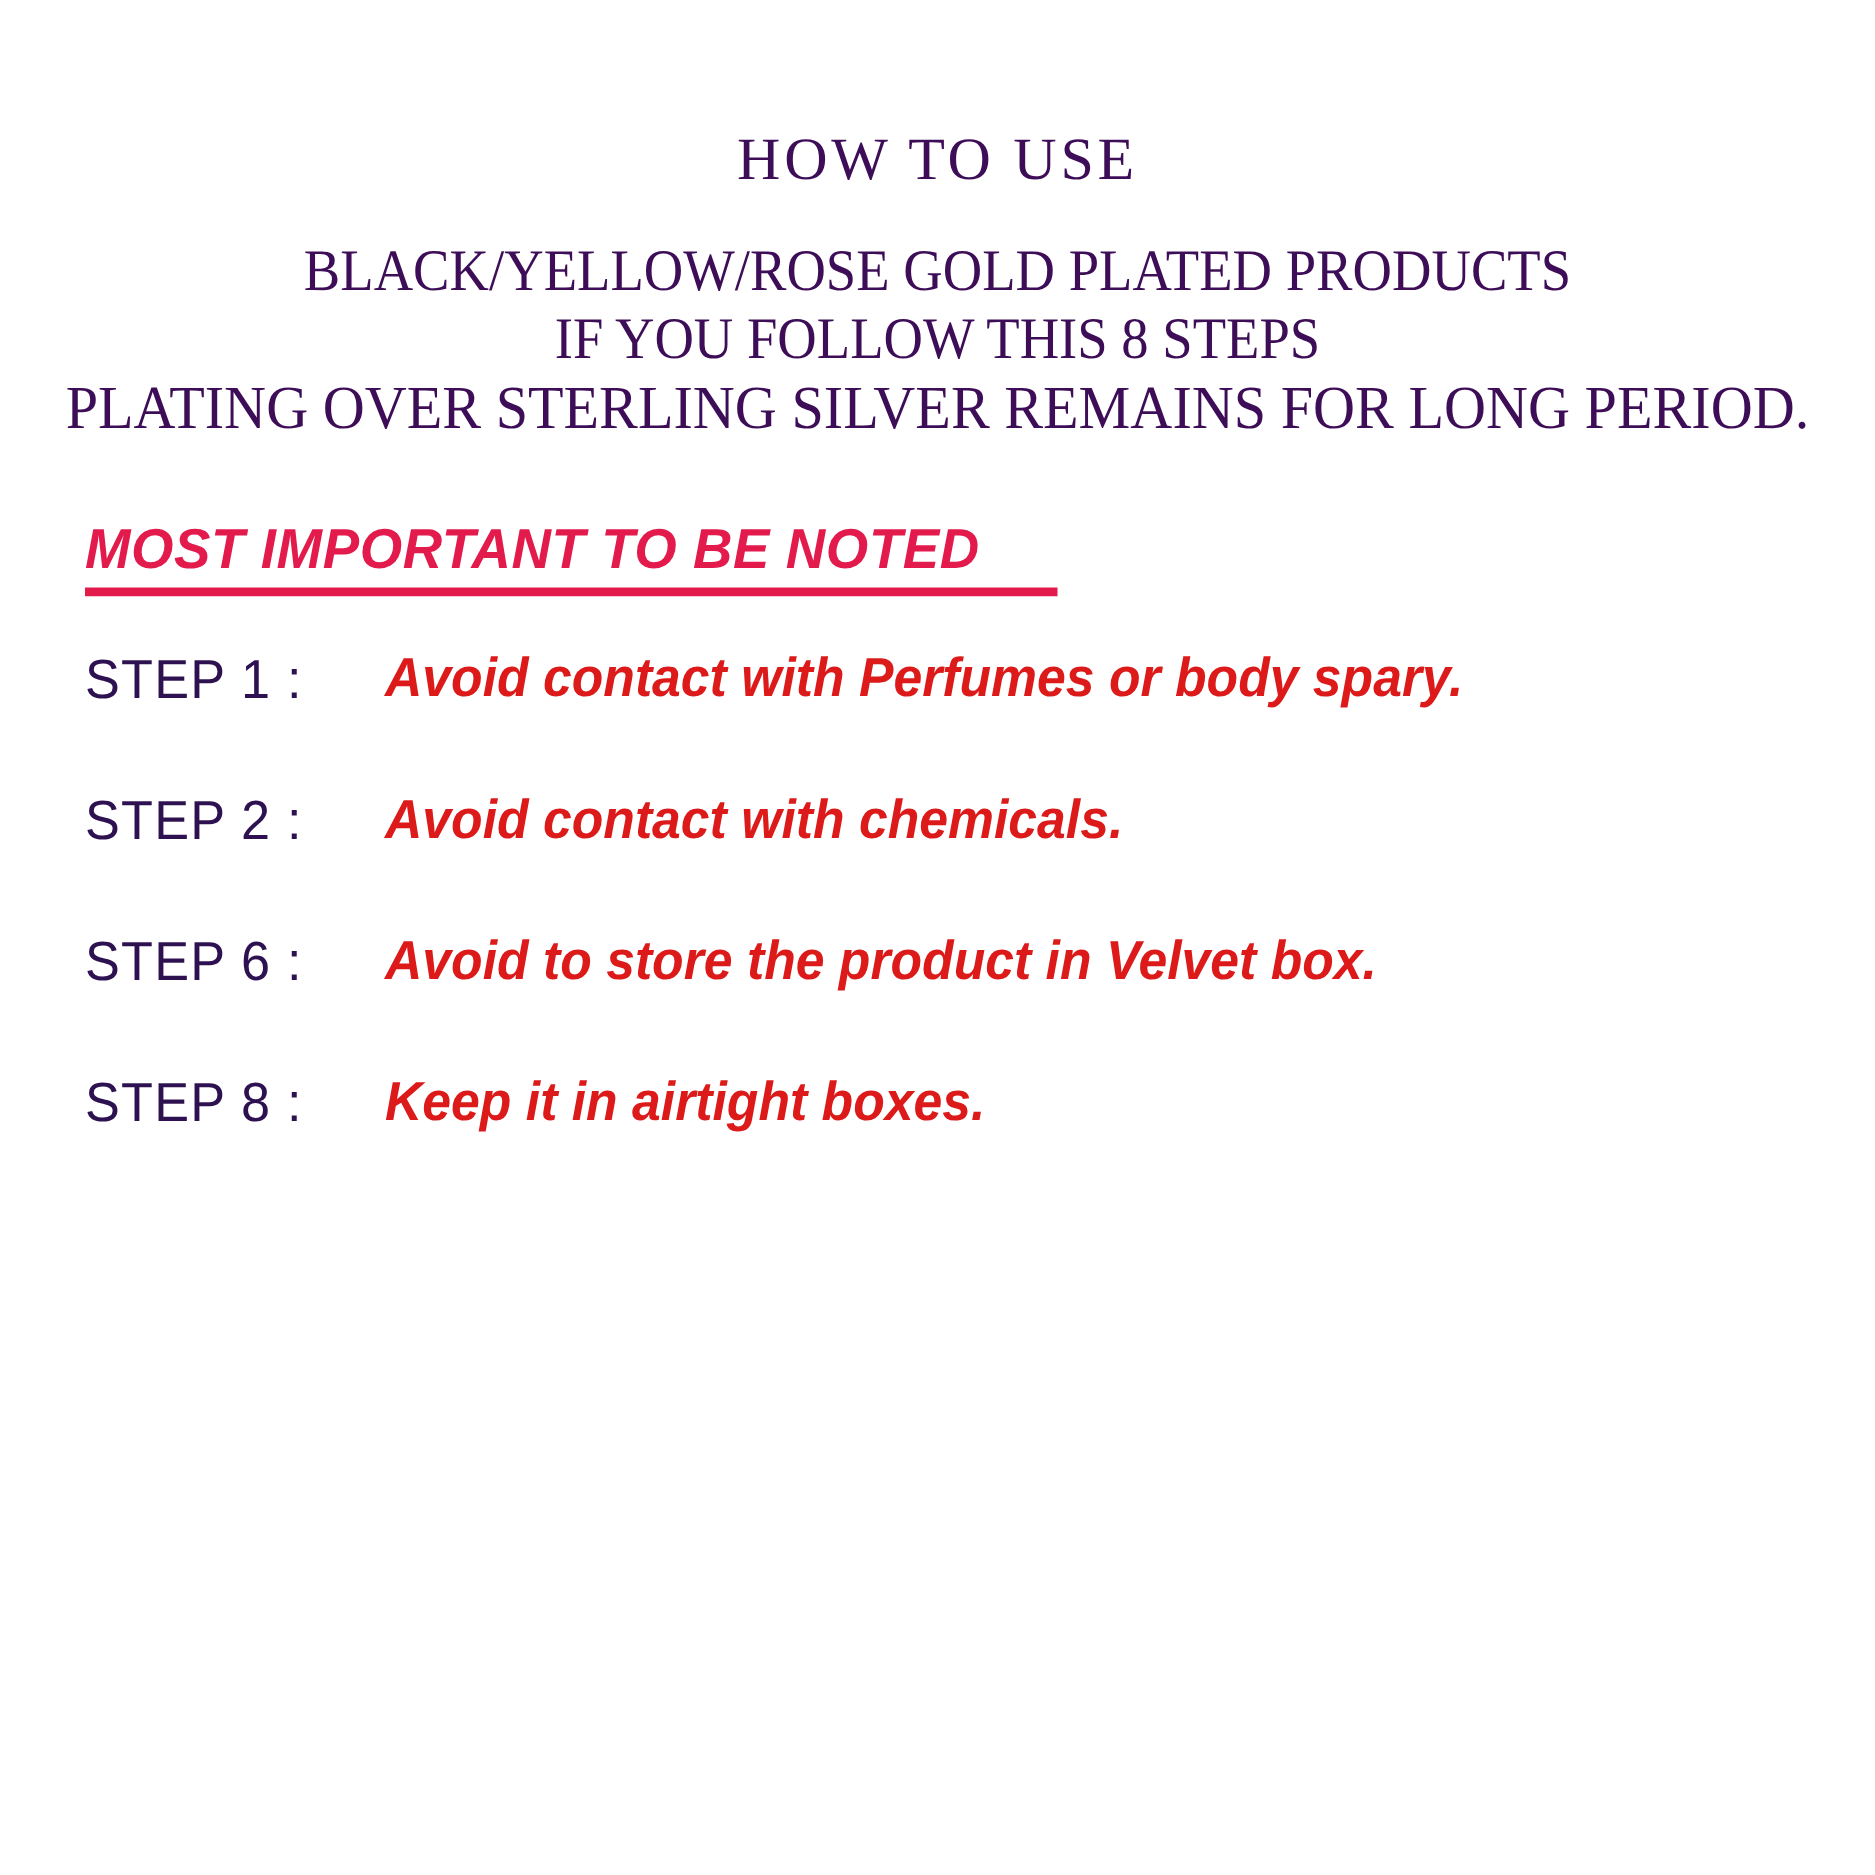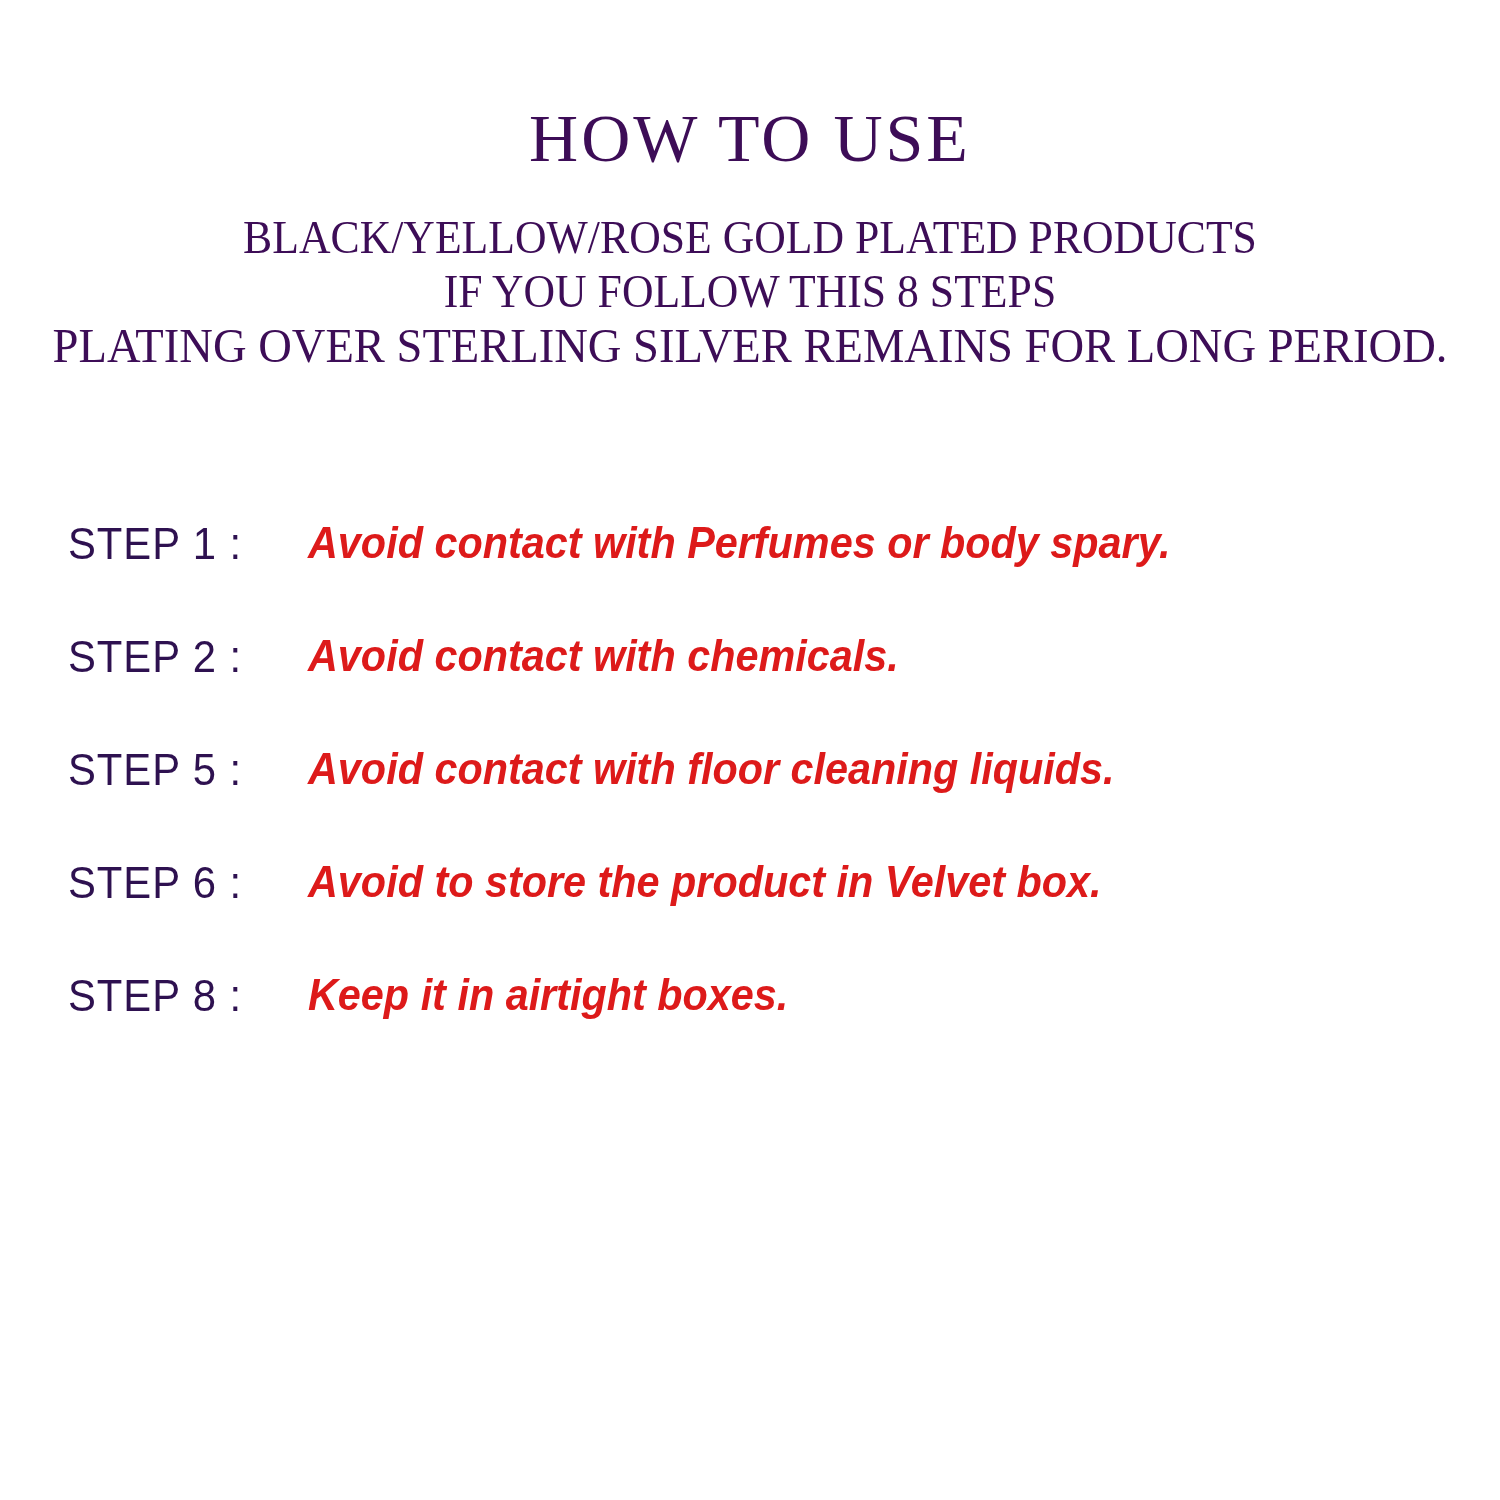--- a/index.html
+++ b/index.html
@@ -27,21 +27,21 @@
   .header {
     position: absolute;
     top: 0;
     left: 0;
     width: 1500px;
     text-align: center;
   }
 
   .doc-title {
     font-family: "Liberation Serif", "DejaVu Serif", serif;
-    font-size: 68px;
+    font-size: 48px;
     line-height: 1;
     letter-spacing: 3px;
     color: #3D0D57;
     margin: 0;
     padding-top: 104px;
     font-weight: 400;
     white-space: nowrap;
   }
 
   .subtitle {
@@ -146,39 +146,39 @@
   <div class="header">
     <div class="doc-title">HOW TO USE</div>
 
     <div class="subtitle sub-1">BLACK/YELLOW/ROSE GOLD PLATED PRODUCTS</div>
 
     <div class="subtitle sub-2">IF YOU FOLLOW THIS 8 STEPS</div>
 
     <div class="subtitle sub-3">PLATING OVER STERLING SILVER REMAINS FOR LONG PERIOD.</div>
   </div>
 
+  <div class="notice">
+    <div class="notice-text">MOST IMPORTANT TO BE NOTED</div>
+    <div class="notice-rule"></div>
+  </div>
 
   <div class="steps">
 
     <div class="step-row">
       <span class="step-label">STEP 1 :</span>
       <span class="step-text">Avoid contact with Perfumes or body spary.</span>
     </div>
 
     <div class="step-row">
       <span class="step-label">STEP 2 :</span>
       <span class="step-text">Avoid contact with chemicals.</span>
     </div>
 
 
 
-    <div class="step-row">
-      <span class="step-label">STEP 5 :</span>
-      <span class="step-text">Avoid contact with floor cleaning liquids.</span>
-    </div>
 
     <div class="step-row">
       <span class="step-label">STEP 6 :</span>
       <span class="step-text">Avoid to store the product in Velvet box.</span>
     </div>
 
 
     <div class="step-row">
       <span class="step-label">STEP 8 :</span>
       <span class="step-text">Keep it in airtight boxes.</span>

